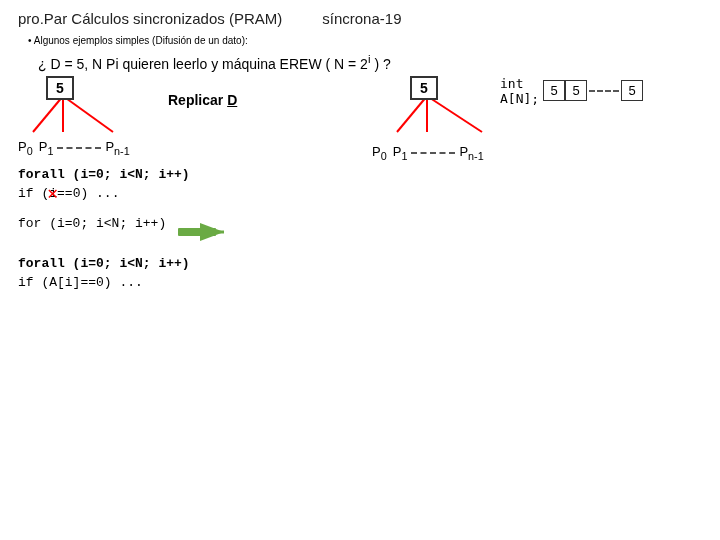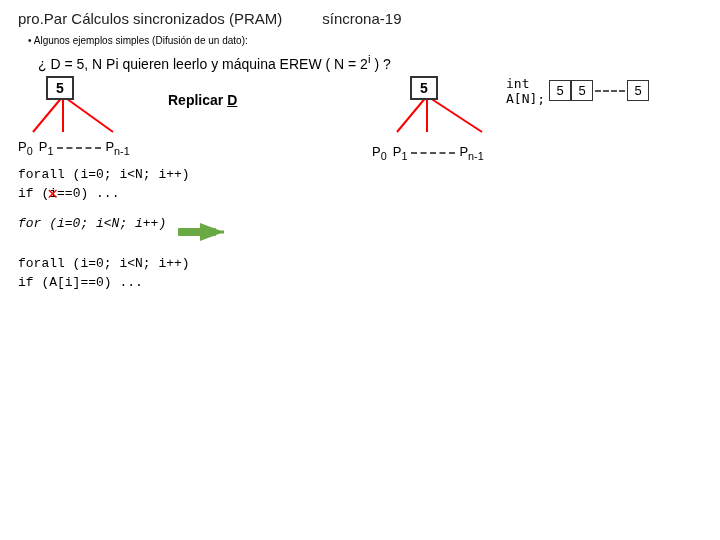--- a/index.html
+++ b/index.html
@@ -69,21 +69,21 @@
       text-decoration: underline;
     }
     .code-block {
       font-family: 'Courier New', monospace;
       font-size: 13px;
       margin-bottom: 10px;
       background: none;
       line-height: 1.5;
     }
     .code-keyword {
-      font-weight: normal;
+      font-weight: bold;
     }
     .strikethrough-container {
       position: relative;
       display: inline-block;
     }
     .x-mark {
       position: absolute;
       color: red;
       font-size: 18px;
       font-weight: bold;
@@ -173,21 +173,21 @@
         <div>
           <span class="code-keyword">forall (i=0; i&lt;N; i++)</span>
         </div>
         <div>
           <span>    if (</span><span class="strikethrough-container"><span>i</span><span class="x-mark">✕</span></span><span>==0) ...</span>
         </div>
       </div>
 
       <div class="arrow-section">
         <div>
-          <div class="code-block" style="margin-bottom:0;font-style:italic;">
+          <div class="code-block" style="margin-bottom:0;">
             <div>
               <span>for (i=0; i&lt;N; i++)</span>
             </div>
           </div>
         </div>
 
         <div style="display:flex; align-items:center; margin-top:4px;">
           <svg width="50" height="28">
             <defs>
               <marker id="arrowhead" markerWidth="8" markerHeight="6" refX="8" refY="3" orient="auto">
@@ -219,21 +219,21 @@
           <line x1="55" y1="22" x2="55" y2="58" stroke="red" stroke-width="2"></line>
           <line x1="55" y1="22" x2="110" y2="58" stroke="red" stroke-width="2"></line>
         </svg>
         
         <div style="position:absolute; top:2px; left:38px;">
           <div class="node-box">
             <span>5</span>
           </div>
         </div>
         
-        <div style="position:absolute; top:2px; left:134px; display:flex; align-items:center; gap:4px;">
+        <div style="position:absolute; top:2px; left:128px; display:flex; align-items:center; gap:4px;">
           <span style="font-size:13px; font-family:monospace;">int A[N];</span>
           <div class="array-boxes">
             <div class="array-cell">5</div>
             <div class="array-cell">5</div>
             <span style="display:inline-block; border-top:2px dashed #555; width:30px; vertical-align:middle; margin:0 2px;"></span>
             <div class="array-cell">5</div>
           </div>
         </div>
         
         <div style="position:absolute; bottom:2px; left:0px; display:flex; align-items:center; gap:2px;">

